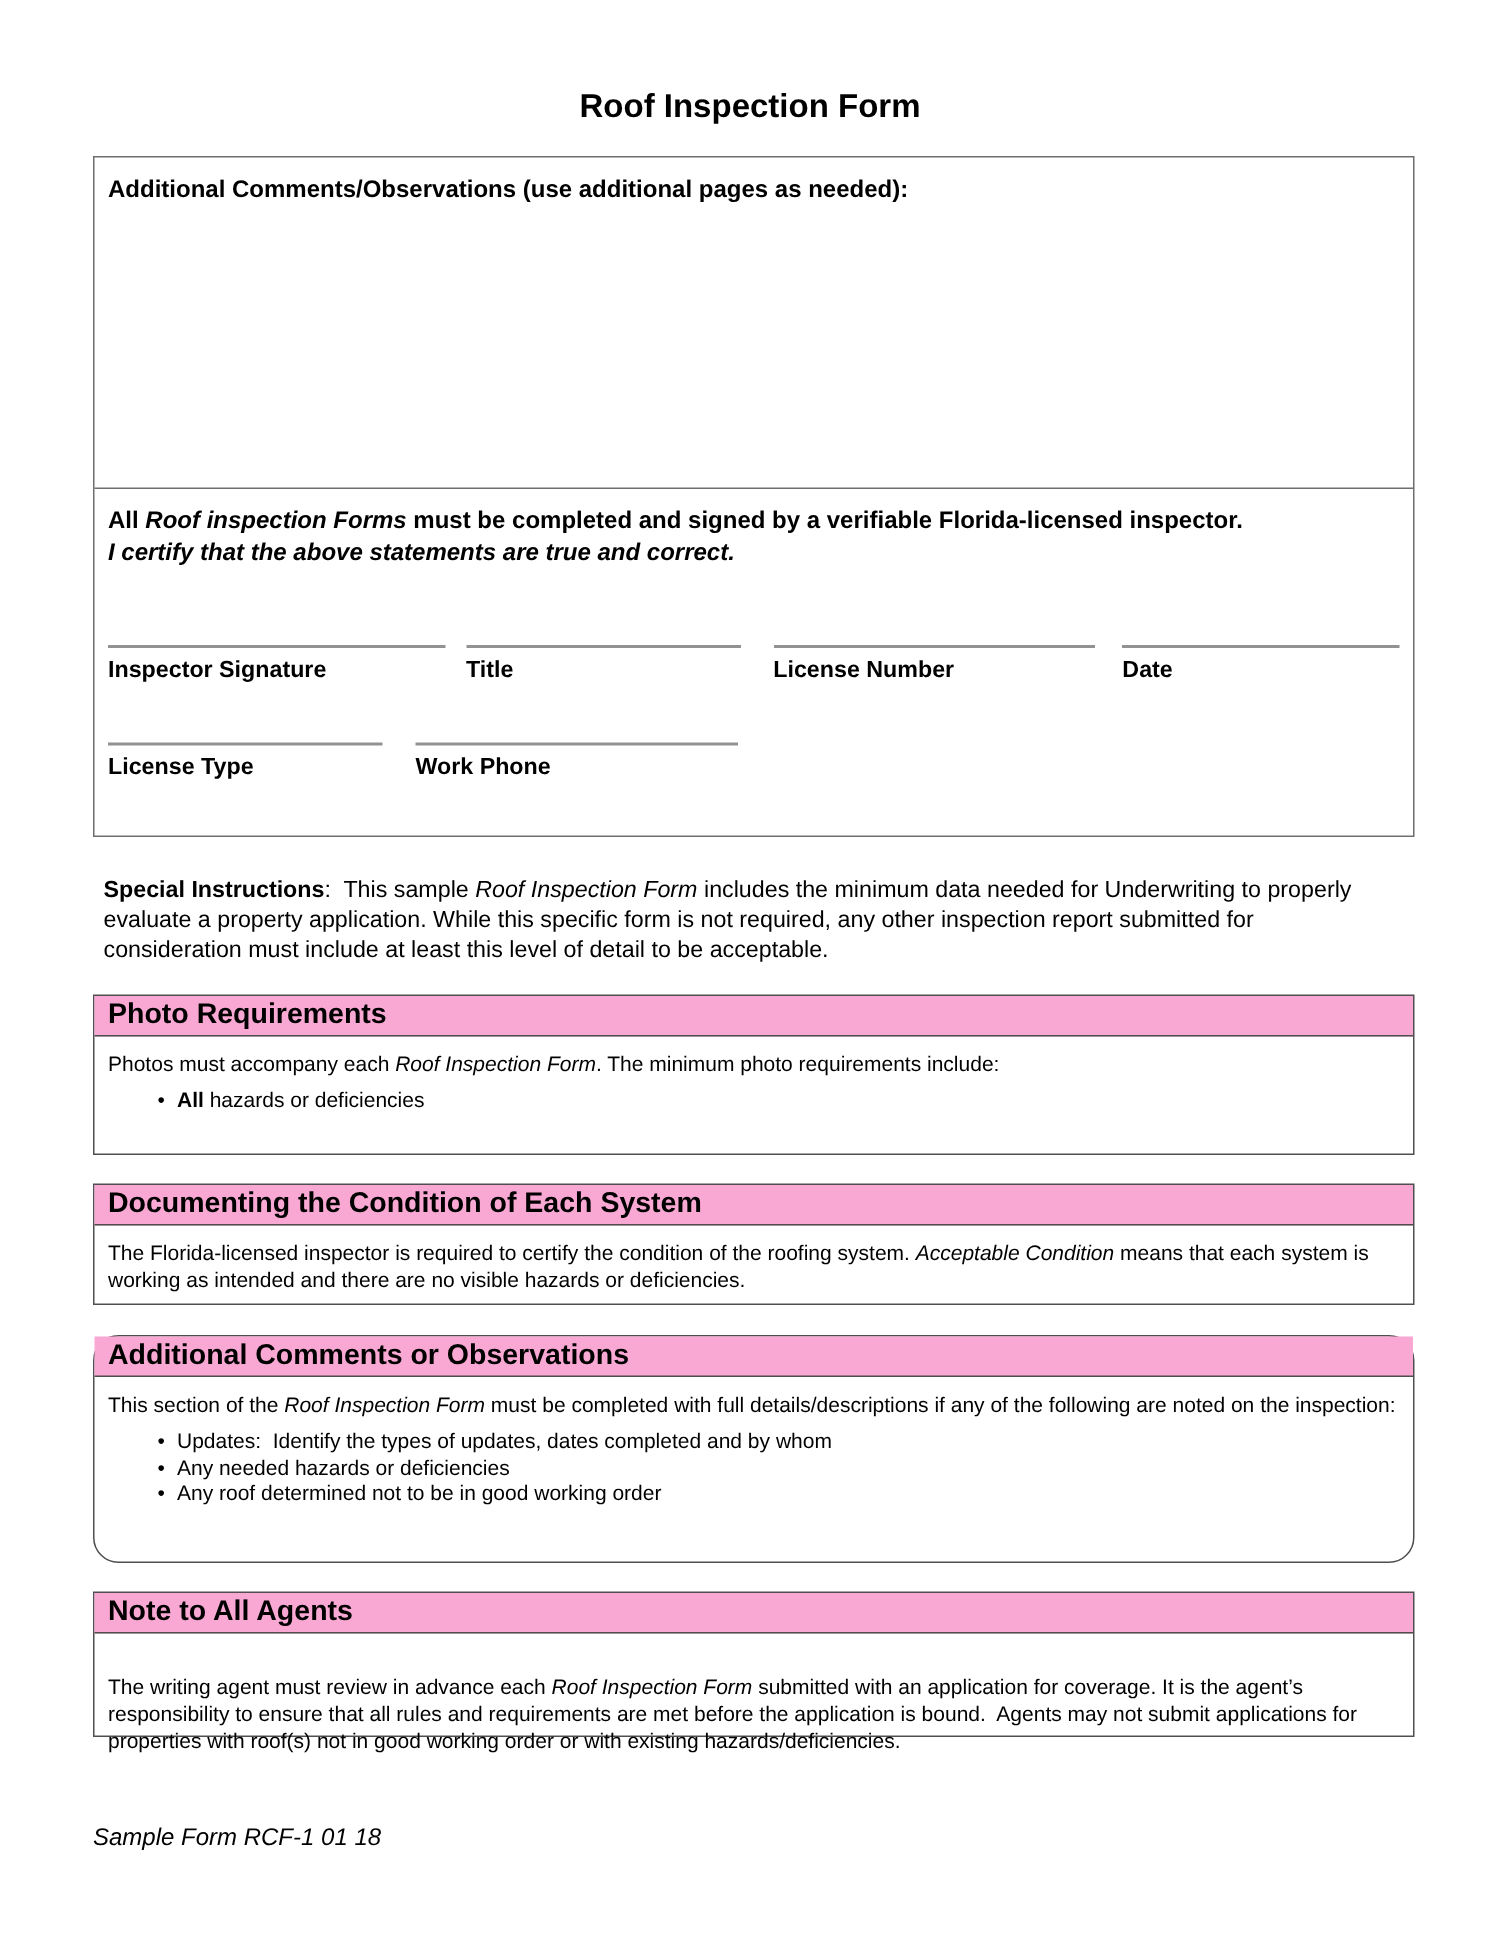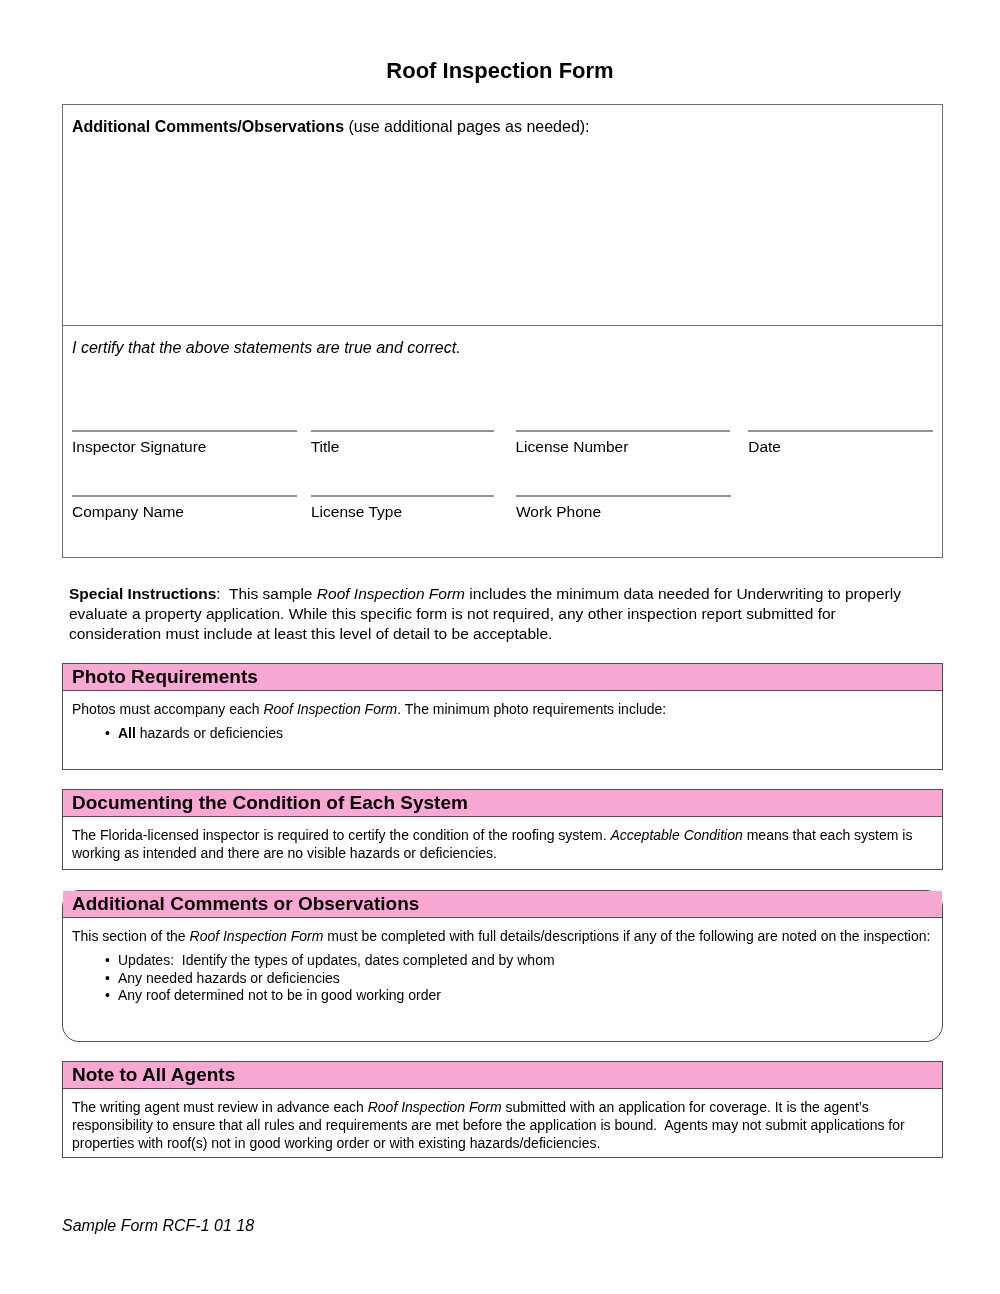--- a/index.html
+++ b/index.html
@@ -6,21 +6,21 @@
   html,body { background:#ffffff; }
   body { font-family:"Liberation Sans","DejaVu Sans",sans-serif; color:#000; }
   .page { position:relative; width:994px; height:1294px; background:#fff; margin:0 auto; overflow:hidden; }
   .rt { white-space:pre-wrap; }
 
   .form-title { position:absolute; top:58px; left:0; width:100%; text-align:center;
                 font-size:22px; font-weight:bold; }
 
   
   .topbox { position:absolute; left:59px; top:104px; width:881px; height:454px;
-            border:1px solid #6e6e6e; }
+            border:1px solid #6e6e6e;font-weight:bold; }
   .topbox-label { position:absolute; top:13px; left:9px; right:9px; font-size:16px; }
   .writein { position:absolute; top:40px; left:2px; right:2px; height:178px; }
   .topbox-divider { position:absolute; top:220px; left:0; width:100%; border-top:1px solid #6e6e6e; }
   .cert { position:absolute; top:232px; left:9px; right:9px; font-size:16px; line-height:21px; }
 
   .sig-row { position:absolute; left:9px; right:9px; display:flex; }
   .sig-row.r1 { top:325px; }
   .sig-row.r2 { top:390px; }
   .sig-field.w1 { width:225px; margin-right:14px; }
   .sig-field.w2 { width:183px; margin-right:22px; }
@@ -40,39 +40,40 @@
            font-size:19px; font-weight:bold; flex:0 0 auto; }
   .sec-b { flex:1 1 auto; padding:9px 9px 0 9px; font-size:14px; line-height:18px; }
   .para { margin:0; }
   .blist { list-style:none; margin:7px 0 0 0; padding-left:32px; }
   .blist li { position:relative; padding-left:14px; line-height:17.5px; }
   .blist li::before { content:"•"; position:absolute; left:1px; top:0; font-size:14px; }
 
   .sec1 { top:663px;  height:107px; }
   .sec2 { top:789px;  height:81px;  }
   .sec3 { top:890px;  height:152px;border-radius:17px; }
-  .sec4 { top:1061px; height:97px;  }
+  .sec4 { top:1061px; height:97px;gap:17px;  }
 
   .footer { position:absolute; left:59px; top:1217px; font-size:16px;font-style:italic; }
 </style>
 </head>
 <body>
 
 <div class="page">
 
   <div class="form-title">Roof Inspection Form</div>
 
   <div class="topbox">
     <div class="topbox-label"><b class="rt">Additional Comments/Observations</b><span class="rt"> (use additional pages as needed):</span></div>
 
     <div class="writein"></div>
 
     <div class="topbox-divider"></div>
 
     <div class="cert">
+      <div><span class="rt">All </span><i class="rt">Roof inspection Forms</i><span class="rt"> must be completed and signed by a verifiable Florida-licensed inspector.</span></div>
       <div><i class="rt">I certify that the above statements are true and correct.</i></div>
     </div>
 
     <div class="sig-row r1">
       <div class="sig-field w1">
         <div class="sig-line"></div>
         <div class="sig-label">Inspector Signature</div>
       </div>
       <div class="sig-field w2">
         <div class="sig-line"></div>
@@ -82,24 +83,20 @@
         <div class="sig-line"></div>
         <div class="sig-label">License Number</div>
       </div>
       <div class="sig-field w4">
         <div class="sig-line"></div>
         <div class="sig-label">Date</div>
       </div>
     </div>
 
     <div class="sig-row r2">
-      <div class="sig-field w1">
-        <div class="sig-line"></div>
-        <div class="sig-label">Company Name</div>
-      </div>
       <div class="sig-field w2">
         <div class="sig-line"></div>
         <div class="sig-label">License Type</div>
       </div>
       <div class="sig-field w3">
         <div class="sig-line"></div>
         <div class="sig-label">Work Phone</div>
       </div>
     </div>
   </div>

